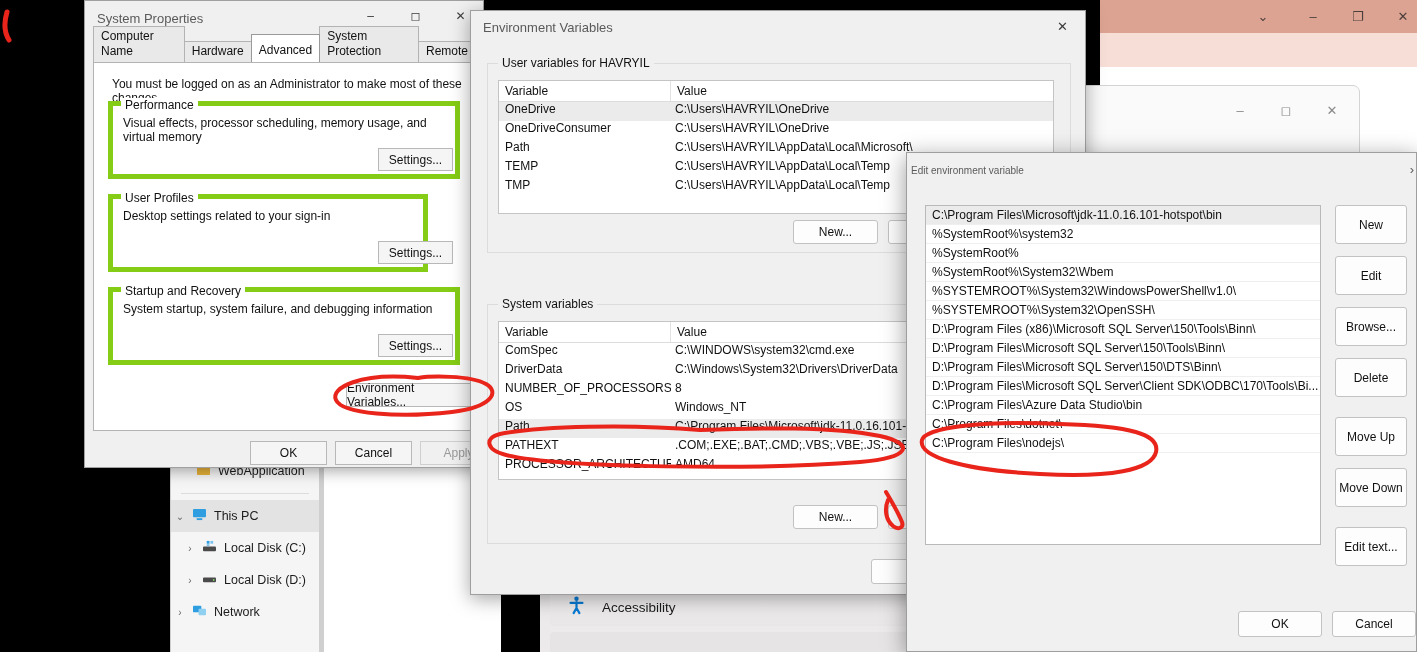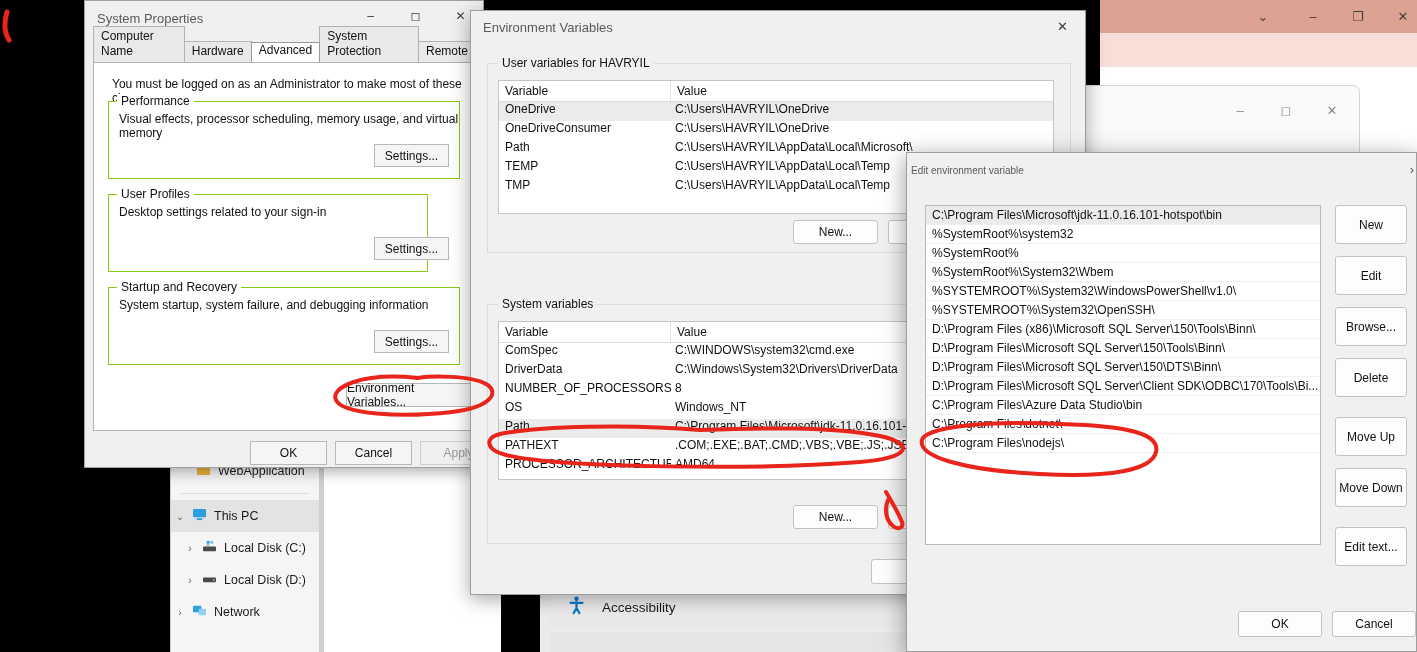--- a/index.html
+++ b/index.html
@@ -61,28 +61,28 @@
   #sp-titlebar { left:0; top:0; width:398px; height:34px; background:#f0f0f0;
       display:flex; align-items:center; }
   #sp-title { margin-left:12px; font-size:13px; color:#5a5a5a; }
   #sp-winbtns { position:absolute; right:0; top:0; display:flex; }
   .sp-winbtn { width:45px; height:30px; display:flex; align-items:center; justify-content:center;
       color:#3a3a3a; font-size:12px; }
 
   #sp-tabstrip { left:8px; top:39px; width:382px; height:22px; display:flex; align-items:flex-end; }
   .sp-tab { font-size:12px; color:#111; padding:2px 7px 3px 7px; border:1px solid #b3b3b3;
       border-bottom:none; background:#e9e9e9; margin-right:-1px; line-height:15px; }
-  .sp-tab.active { background:#fff; padding-top:0; padding-bottom:4px; position:relative; z-index:3;
+  .sp-tab.active { background:#fff; padding-top:8px; padding-bottom:4px; position:relative; z-index:3;
       border-color:#9a9a9a; }
 
   #sp-body { left:8px; top:61px; width:382px; height:369px; background:#fff;
       border:1px solid #b3b3b3; }
   #sp-note { left:18px; top:14px; width:350px; font-size:12px; color:#111; }
 
-  .sp-group { position:absolute; border:1px solid #84cc16; }
+  .sp-group { position:absolute; border:5px solid #84cc16; }
   .sp-group-title { position:absolute; top:-8px; left:8px; background:#fff; padding:0 4px;
       font-size:12px; color:#111; }
   .sp-group-text { position:absolute; left:10px; top:10px; font-size:12px; color:#111; }
   .sp-btn { background:#f5f5f5; border:1px solid #b8b8b8; font-size:12px; color:#111;
       height:23px; display:flex; align-items:center; justify-content:center; }
 
   
   #env-vars-dialog {
     left:470px; top:10px; width:616px; height:585px;
     background:#f0f0f0; border:1px solid #9e9e9e;

